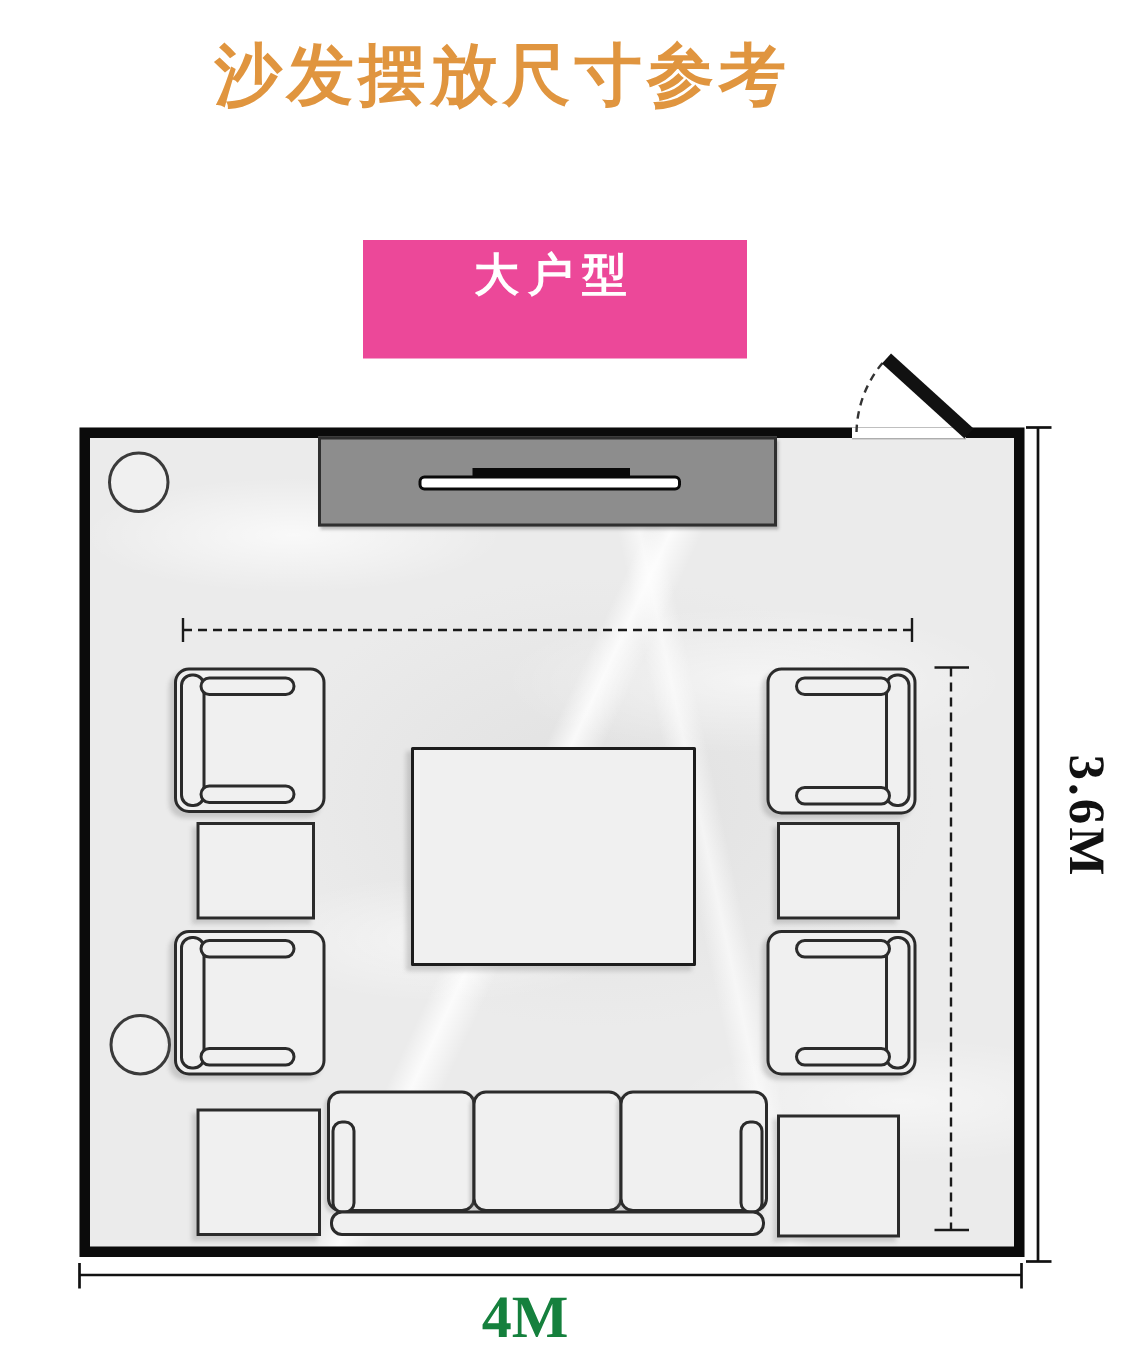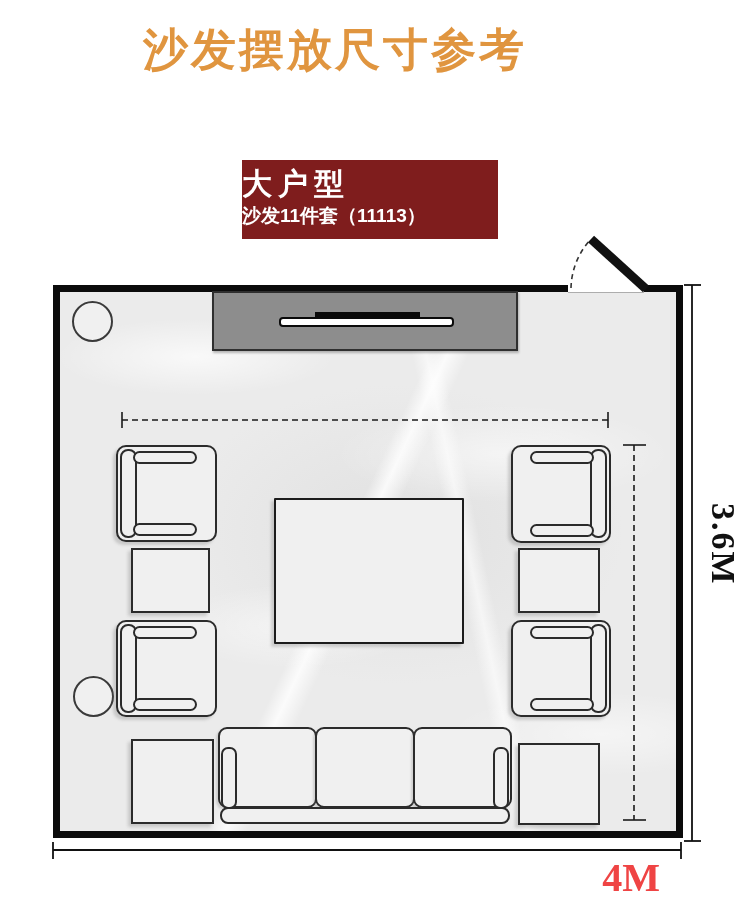--- a/index.html
+++ b/index.html
@@ -14,21 +14,21 @@
     position:absolute; left:0; top:20px; width:670px;
     text-align:center; font-size:45px; font-weight:700;
     color:#E0953F; letter-spacing:3px;
   }
   .page-subtitle {
     position:absolute; left:0; top:90px; width:750px;
     text-align:center; font-size:20px; color:#8A8A8A; letter-spacing:1px;
   }
   .type-card {
     position:absolute; left:242px; top:160px; width:256px; height:79px;
-    background:#7f1d1d; text-align:left; color:#ffffff; padding-top:5px;
+    background:#ec4899; text-align:center; color:#ffffff; padding-top:5px;
   }
   .type-card-title {
     font-family:"Liberation Serif", serif;
     font-size:30px; line-height:38px; letter-spacing:6px; font-weight:600;
   }
   .type-card-subtitle { font-size:19px; font-weight:700; line-height:26px; }
 
   
   .room {
     position:absolute; left:53px; top:285px; width:630px; height:553px;
@@ -72,40 +72,39 @@
   }
   .sofa .cushion { border-radius:9px; top:0; height:81px; box-shadow:-2px 2px 2px rgba(120,120,120,0.25); }
   .sofa .arm { border-radius:7px; top:20px; width:16px; height:62px; }
   .sofa .front { border-radius:8px; left:2px; top:80px; width:290px; height:17px; }
 
   .coffee-table { border-color:#1C1C1C; border-radius:1px; }
 
   
   .dim-overlay { position:absolute; left:0; top:0; width:750px; height:914px; pointer-events:none; }
   .dim-label-width {
-    position:absolute; left:40px; top:854px; width:620px; text-align:right;
-    font-family:"Liberation Serif", serif; font-weight:700; font-size:40px; color:#ef4444;
+    position:absolute; left:40px; top:854px; width:620px; text-align:center;
+    font-family:"Liberation Serif", serif; font-weight:700; font-size:40px; color:#15803d;
   }
   .dim-label-depth {
     position:absolute; left:742px; top:503px;
     transform:rotate(90deg); transform-origin:top left;
     font-family:"Liberation Serif", serif; font-weight:700; font-size:34px;
     color:#111111; letter-spacing:2px; white-space:nowrap;
   }
 </style>
 </head>
 <body>
 
 <div class="page">
 
   <div class="page-title">沙发摆放尺寸参考</div>
 
   <div class="type-card">
     <div class="type-card-title">大户型</div>
-    <div class="type-card-subtitle">沙发11件套（11113）</div>
   </div>
 
   <div class="room"></div>
   <div class="door-opening"></div>
 
   <div class="furn round-stool" style="left:72px; top:301px; width:41px; height:41px;"></div>
   <div class="furn round-stool" style="left:73px; top:676px; width:41px; height:41px;"></div>
 
   <div class="furn tv-cabinet" style="left:212px; top:291px; width:306px; height:60px;"></div>
   <div class="tv-back" style="left:315px; top:312px; width:105px; height:7px;"></div>

